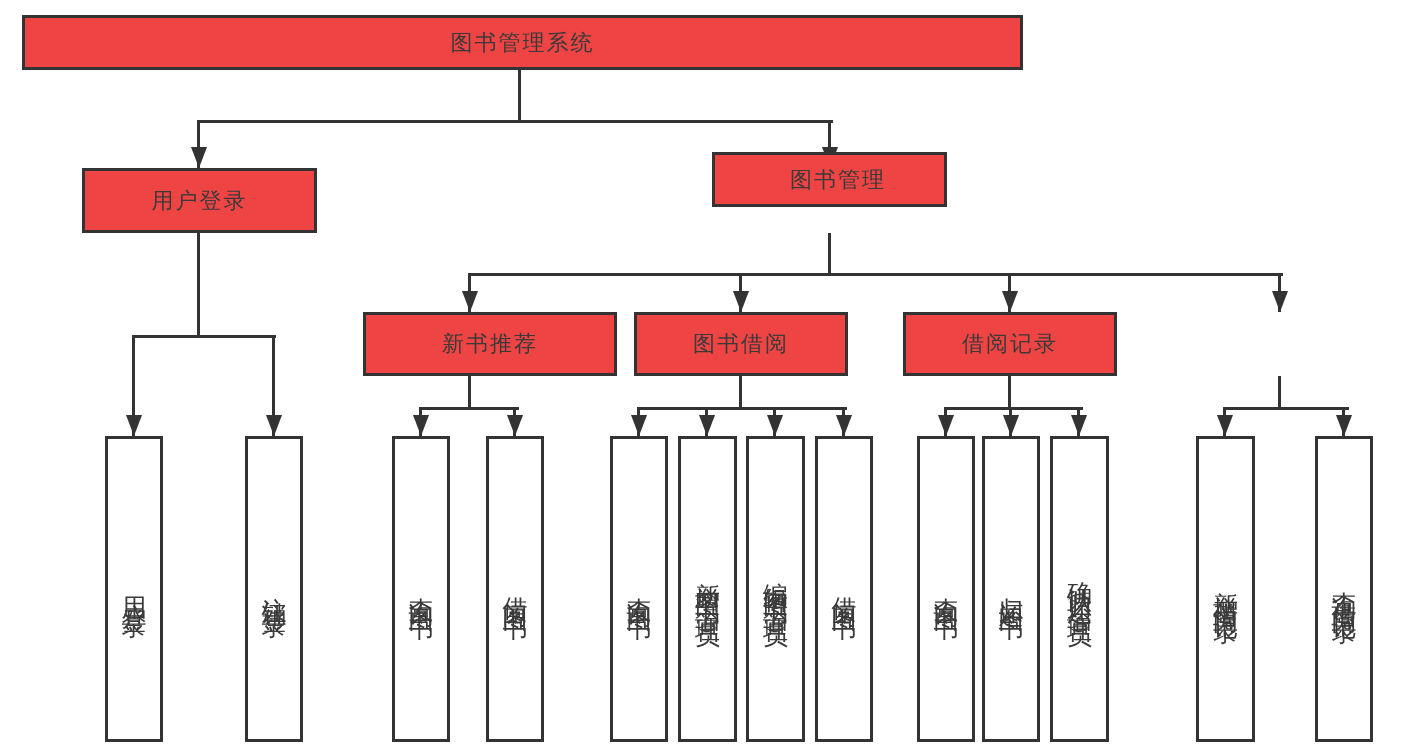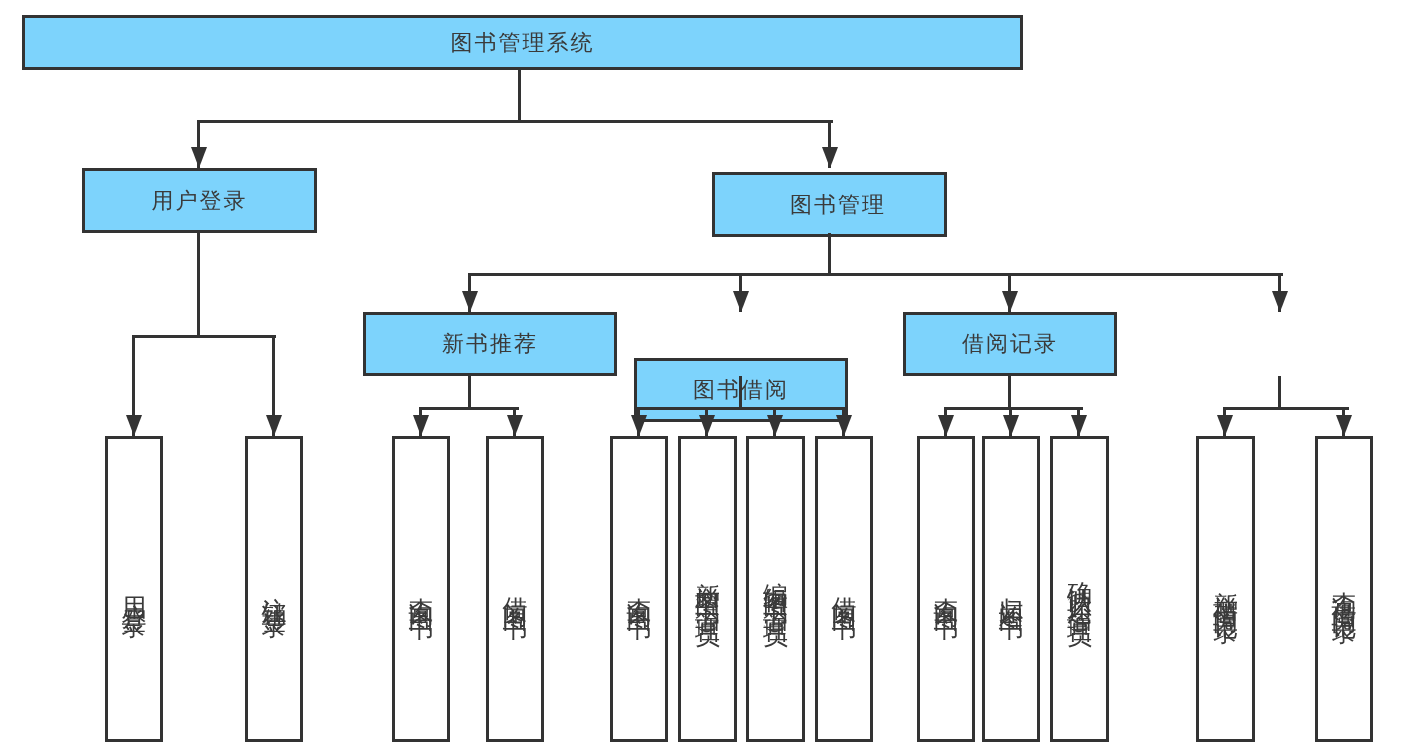--- a/index.html
+++ b/index.html
@@ -7,21 +7,21 @@
     position:relative;
     width:1405px;height:747px;
     background:#ffffff;
     font-family:"Liberation Sans", sans-serif;
     color:#3a3a3a;
     overflow:hidden;
   }
   .box{
     position:absolute;
     box-sizing:border-box;
-    background:#7dd3fc;
+    background:#ef4444;
     border:3px solid #333333;
     display:flex;align-items:center;justify-content:center;
     font-size:22px;
     letter-spacing:2px;
     white-space:nowrap;
   }
   .vbox{
     position:absolute;
     box-sizing:border-box;
     background:#ffffff;
@@ -66,21 +66,21 @@
   <div class="vline" style="left:518px;top:70px;height:52px;"></div>
   <div class="hline" style="left:197px;top:120px;width:636px;"></div>
   <div class="vline" style="left:197px;top:120px;height:48px;"></div>
   <div class="arrowhead" style="left:191px;top:147px;"></div>
   <div class="vline" style="left:828px;top:120px;height:48px;"></div>
   <div class="arrowhead" style="left:822px;top:147px;"></div>
 
   <div class="box" style="left:82px;top:168px;width:235px;height:65px;">
     <span>用户登录</span>
   </div>
-  <div class="box" style="left:712px;top:172px;width:235px;height:65px;padding-left:17px;">
+  <div class="box" style="left:712px;top:152px;width:235px;height:55px;padding-left:17px;">
     <span>图书管理</span>
   </div>
 
   <div class="vline" style="left:197px;top:233px;height:104px;"></div>
   <div class="hline" style="left:132px;top:335px;width:144px;"></div>
   <div class="vline" style="left:132px;top:335px;height:101px;"></div>
   <div class="arrowhead" style="left:126px;top:415px;"></div>
   <div class="vline" style="left:272px;top:335px;height:101px;"></div>
   <div class="arrowhead" style="left:266px;top:415px;"></div>
 
@@ -91,21 +91,21 @@
   <div class="vline" style="left:739px;top:273px;height:39px;"></div>
   <div class="arrowhead" style="left:733px;top:291px;"></div>
   <div class="vline" style="left:1008px;top:273px;height:39px;"></div>
   <div class="arrowhead" style="left:1002px;top:291px;"></div>
   <div class="vline" style="left:1278px;top:273px;height:39px;"></div>
   <div class="arrowhead" style="left:1272px;top:291px;"></div>
 
   <div class="box" style="left:363px;top:312px;width:254px;height:64px;">
     <span>新书推荐</span>
   </div>
-  <div class="box" style="left:634px;top:312px;width:214px;height:64px;margin-top:46px;">
+  <div class="box" style="left:634px;top:312px;width:214px;height:64px;">
     <span>图书借阅</span>
   </div>
   <div class="box" style="left:903px;top:312px;width:214px;height:64px;">
     <span>借阅记录</span>
   </div>
 
   <div class="vline" style="left:468px;top:376px;height:34px;"></div>
   <div class="hline" style="left:419px;top:407px;width:100px;"></div>
   <div class="vline" style="left:419px;top:407px;height:29px;"></div>
   <div class="arrowhead" style="left:413px;top:415px;"></div>

